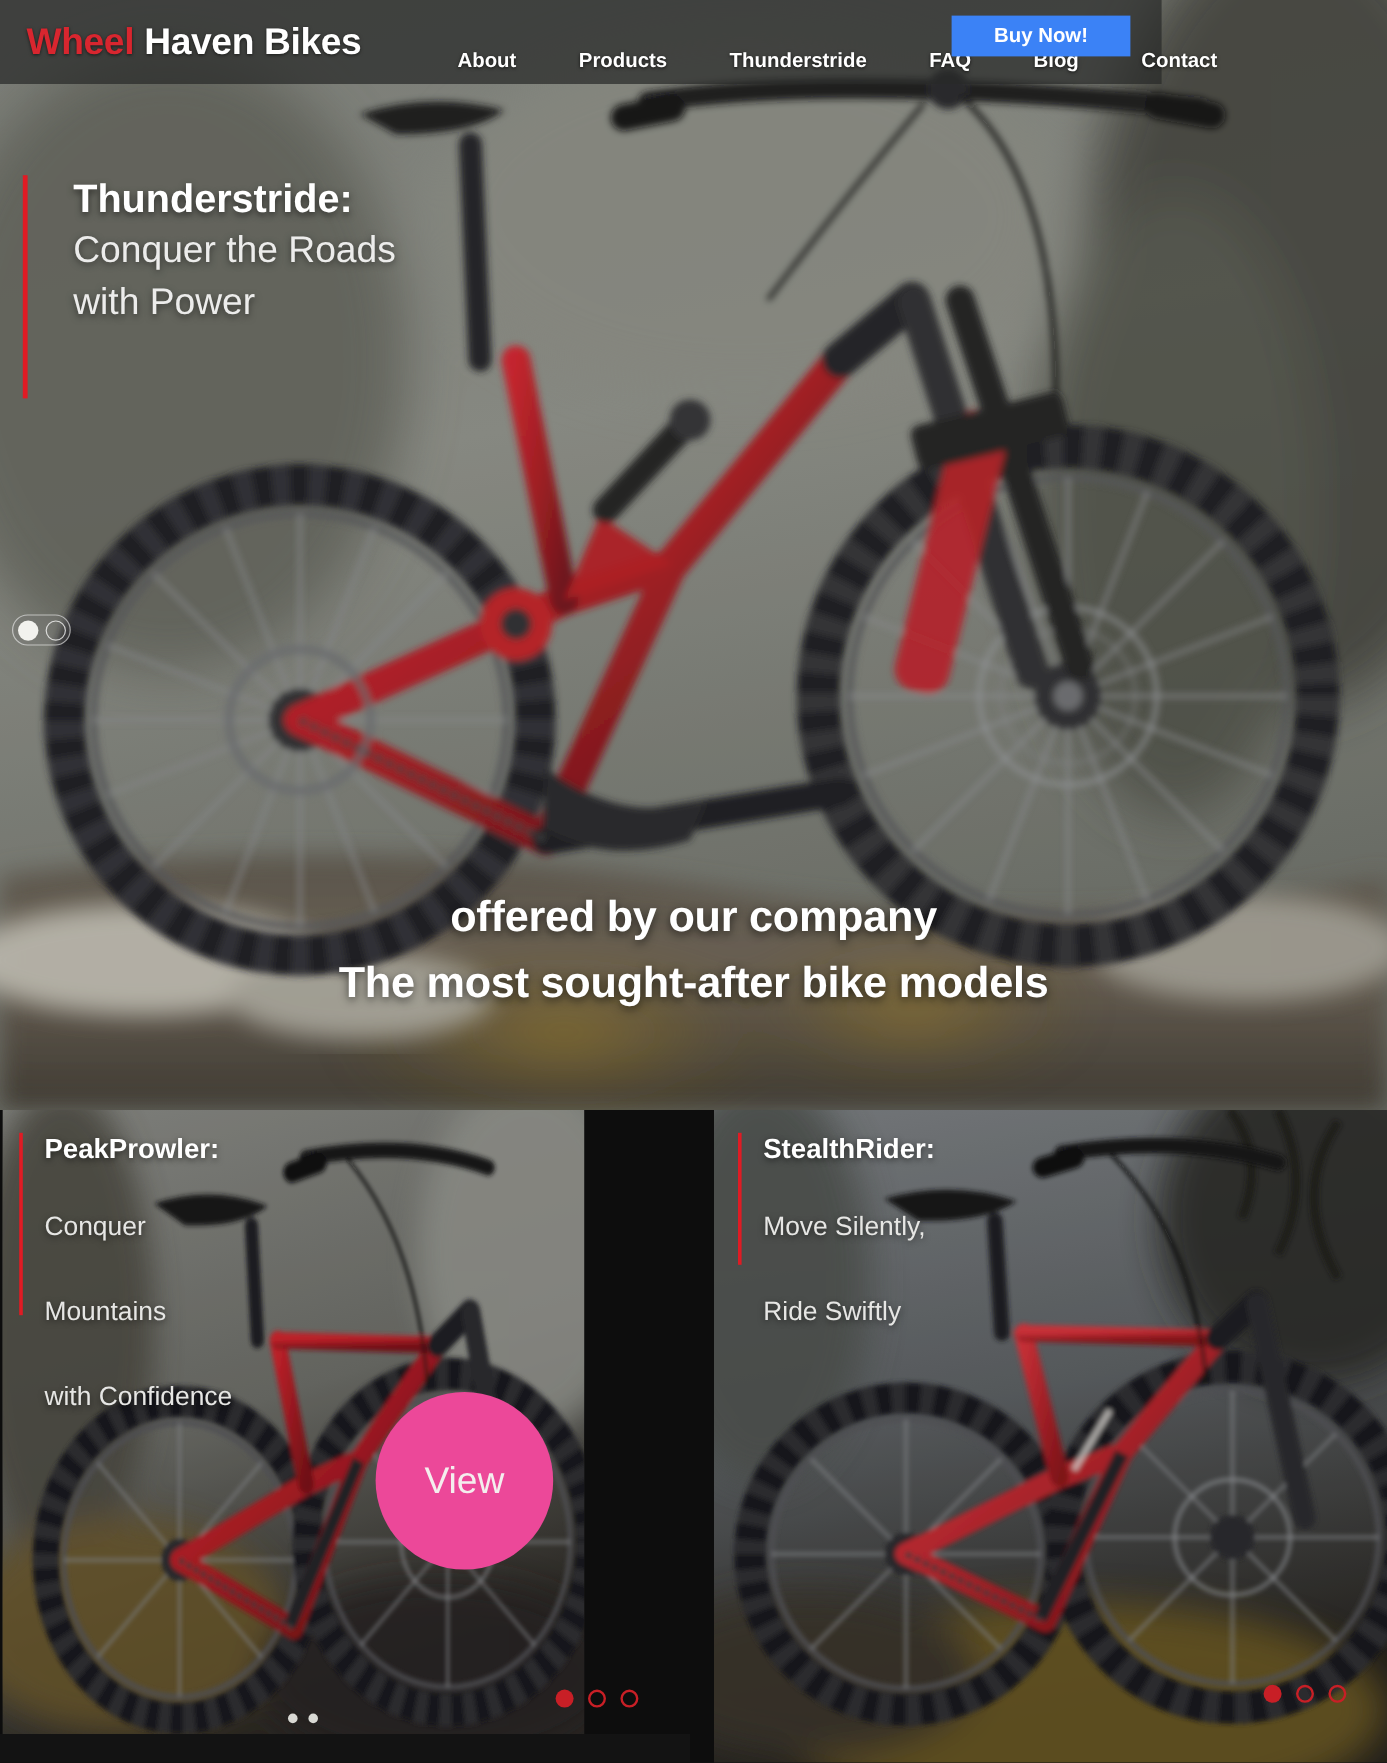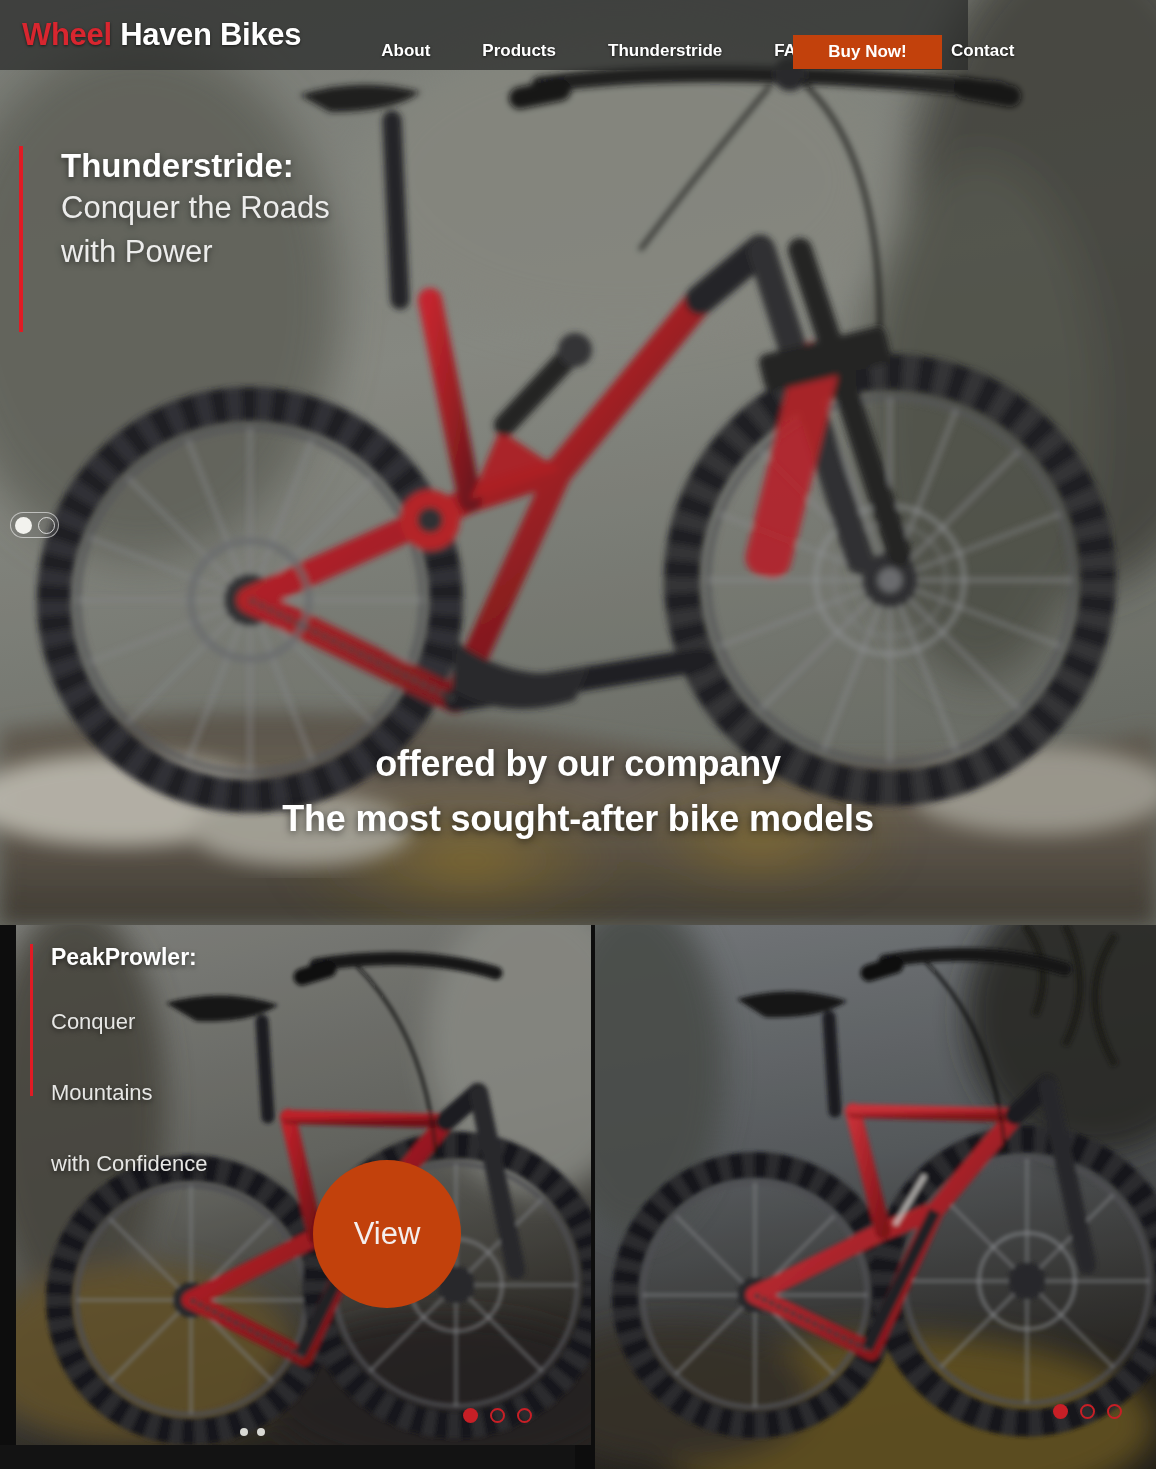--- a/index.html
+++ b/index.html
@@ -31,22 +31,22 @@
   }
   #logo .red{ color:#d8262f; }
   #logo .white{ color:#fff; }
 
   #navlinks{ display:flex; align-items:center; margin-left:54px; gap:0;margin-top:32px; }
   .navlink{
     color:#fff; font-size:17px; font-weight:bold; padding:0 26px;
     white-space:nowrap; cursor:pointer; text-shadow:0 1px 3px rgba(0,0,0,.75);
   }
   #buynow{
-    position:absolute; right:26px; top:35px; width:149px; height:34px;
-    background:#c2410c; color:#fff; font-size:17px; font-weight:bold;
+    position:absolute; right:26px; top:13px; width:149px; height:34px;
+    background:#3b82f6; color:#fff; font-size:17px; font-weight:bold;
     display:flex; align-items:center; justify-content:center; cursor:pointer;
     white-space:nowrap;
   }
 
   
   #heroCaption{ position:absolute; left:19px; top:146px; display:flex; z-index:20; }
   #heroBar{ width:4px; height:186px; background:#e01b24; flex:none; }
   #heroText{ margin-left:38px; }
   .bigTitle{
     font-size:33px; font-weight:bold; color:#fff; line-height:1.22;
@@ -71,21 +71,21 @@
   #tagline{
     position:absolute; left:0; top:737px; width:1156px; text-align:center; z-index:20;
   }
   #tagline div{
     font-size:36px; font-weight:600; color:#fff; line-height:1.52;
     text-shadow:0 2px 8px rgba(0,0,0,.62); letter-spacing:-.2px;
   }
 
   
   .card{ position:absolute; overflow:hidden; background:#1a1a1a; }
-  #cardLeft{ left:16px; top:925px; width:575px; height:520px; }
+  #cardLeft{ left:2px; top:925px; width:485px; height:520px; }
   #cardRight{ left:595px; top:925px; width:561px; height:544px; }
 
   .cardCaption{ position:absolute; left:14px; top:19px; display:flex; z-index:20; }
   #cardLeft .cardCaption{ left:14px; }
   #cardRight .cardCaption{ left:20px; }
   .capBar{ width:3px; background:#e01b24; flex:none; }
   #cardLeft .capBar{ height:152px; }
   #cardRight .capBar{ height:110px; }
   .capText{ margin-left:18px; }
   .cardTitle{
@@ -93,21 +93,21 @@
     text-shadow:0 2px 5px rgba(0,0,0,.55); white-space:nowrap;
   }
   .cardSub{
     font-size:22px; font-weight:300; color:#e6e6e4; line-height:1.92;
     text-shadow:0 2px 5px rgba(0,0,0,.5); white-space:nowrap;margin-top:29px;
   }
 
   
   #viewBtn{
     position:absolute; left:313px; top:1160px; width:148px; height:148px;
-    border-radius:50%; background:#c2410c; z-index:35;
+    border-radius:50%; background:#ec4899; z-index:35;
     display:flex; align-items:center; justify-content:center; cursor:pointer;
   }
   #viewBtn span{ color:#f4eeee; font-size:31px; font-weight:300; }
 
   
   .dots{ position:absolute; display:flex; align-items:center; gap:12px; z-index:30; }
   #dotsLeft{ left:463px; top:1408px; }
   #dotsRight{ left:1053px; top:1404px; }
   .dot{ width:15px; height:15px; border-radius:50%; }
   .dot.on{ background:#c81f26; }
@@ -482,20 +482,28 @@
       <path d="M300 40 L274 48" stroke="#0f0f11" stroke-width="17" stroke-linecap="round"></path>
       <path d="M272 424 L340 286" stroke="#222225" stroke-width="12"></path>
       <path d="M160 370 L276 426" stroke="#3b3b3e" stroke-width="4.5" stroke-dasharray="5 3"></path>
       <path d="M330 36 Q400 106 410 226" stroke="#111" stroke-width="2.6" fill="none"></path>
 
       <path d="M300 300 L330 250" stroke="#e8e4df" stroke-width="5" opacity=".8"></path>
     </g>
     <rect width="561" height="544" fill="#1a1a1a" opacity=".12"></rect>
   </svg>
 
+  <div class="cardCaption">
+    <div class="capBar"></div>
+    <div class="capText">
+      <div class="cardTitle">StealthRider:</div>
+      <div class="cardSub">Move Silently,</div>
+      <div class="cardSub">Ride Swiftly</div>
+    </div>
+  </div>
 </div>
 
 <div id="bottomFill"></div>
 
 <div id="viewBtn">
   <span>View</span>
 </div>
 
 <div class="dots" id="dotsLeft">
   <div class="dot on"></div>

